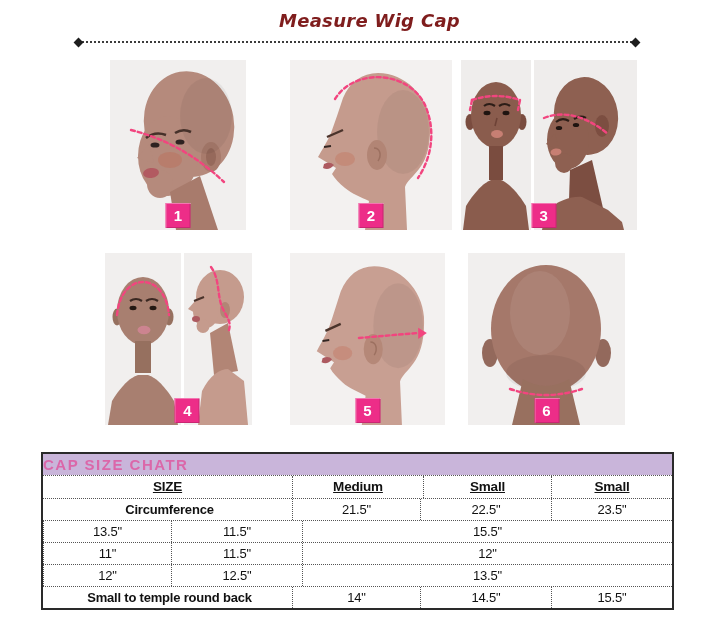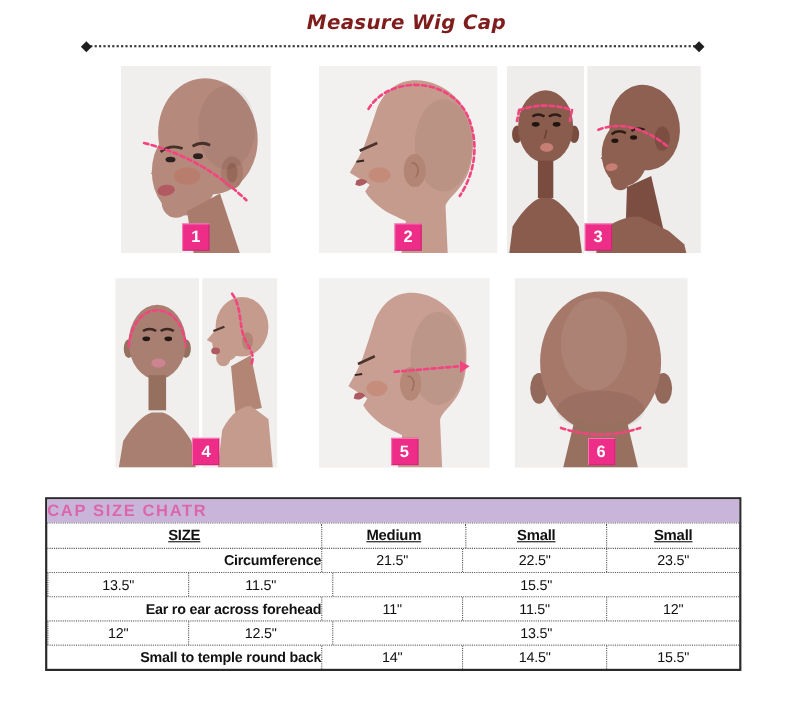--- a/index.html
+++ b/index.html
@@ -38,21 +38,21 @@
   
   .cap-table{position:absolute;left:41px;top:452px;width:633px;border:2px solid #2a2a2a;
              box-sizing:border-box;background:#fff;}
   .t-title{height:21px;line-height:21px;background:#c9b5da;text-align:left;
            font-weight:700;font-size:15px;letter-spacing:1.5px;color:#db67a9;}
   .t-row{display:flex;border-top:1px dotted #555;}
   .t-row.head{font-weight:700;}
   .cell{box-sizing:border-box;height:21px;line-height:21px;font-size:13px;
         text-align:center;overflow:hidden;white-space:nowrap;color:#111;letter-spacing:-0.2px;}
   .t-row.head .cell{height:22px;line-height:22px;font-size:13.5px;text-decoration:underline;}
-  .cell.c0{flex:0 0 249px;text-align:right;padding-left:4px;font-weight:700;}
+  .cell.c0{flex:0 0 249px;text-align:center;padding-left:4px;font-weight:700;}
   .t-row.head .cell.c0{text-align:center;padding-left:0;}
   .cell.c1{flex:0 0 128px;border-left:1px dotted #555;}
   .cell.c2{flex:0 0 131px;border-left:1px dotted #555;}
   .cell.c3{flex:1 1 auto;border-left:1px dotted #555;}
 </style>
 </head>
 <body>
 
 <div class="canvas">
 
@@ -216,21 +216,20 @@
       <div class="cell c1">21.5"</div>
       <div class="cell c2">22.5"</div>
       <div class="cell c3">23.5"</div>
     </div>
     <div class="t-row">
       <div class="cell c1">13.5"</div>
       <div class="cell c2">11.5"</div>
       <div class="cell c3">15.5"</div>
     </div>
     <div class="t-row">
-      <div class="cell c0">Ear ro ear across forehead</div>
       <div class="cell c1">11"</div>
       <div class="cell c2">11.5"</div>
       <div class="cell c3">12"</div>
     </div>
     <div class="t-row">
       <div class="cell c1">12"</div>
       <div class="cell c2">12.5"</div>
       <div class="cell c3">13.5"</div>
     </div>
     <div class="t-row">

